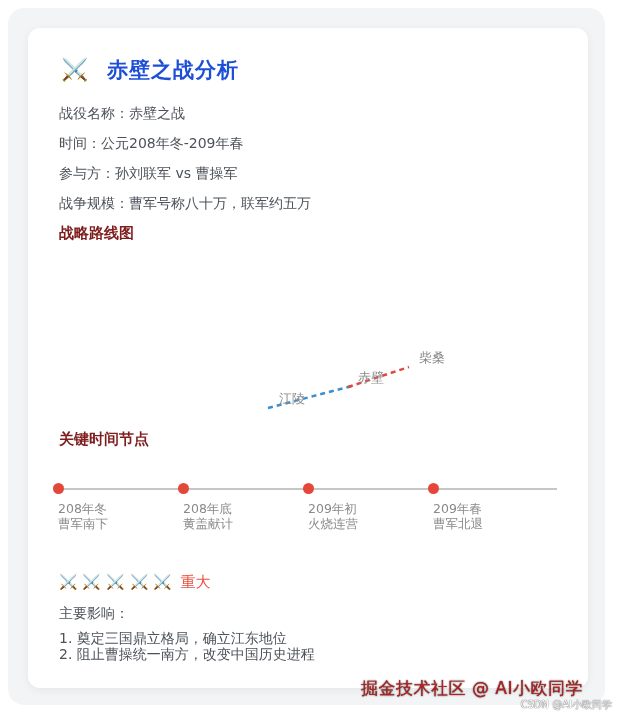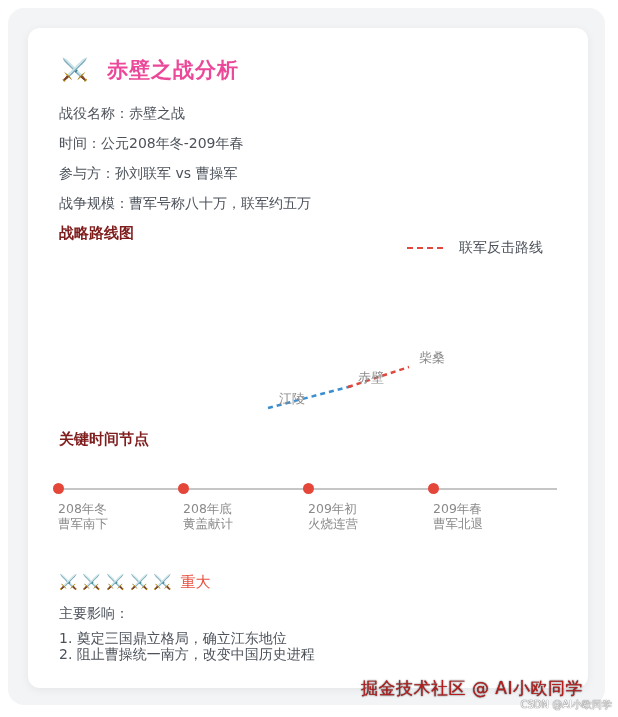--- a/index.html
+++ b/index.html
@@ -45,21 +45,21 @@
   .title-icon {
     font-size: 22px;
     width: 30px;
     text-align: center;
     line-height: 32px;
   }
   .title-text {
     margin-left: 17px;
     font-size: 21px;
     font-weight: bold;
-    color: #ec4899;
+    color: #1d4ed8;
     letter-spacing: 1px;
   }
   .info-line {
     position: absolute;
     left: 59px;
     font-size: 14px;
     color: #4d525a;
     line-height: 20px;
   }
   .section-title {
@@ -182,24 +182,20 @@
 </div>
 
 <div class="info-line" style="top:103px;">战役名称：赤壁之战</div>
 <div class="info-line" style="top:133px;">时间：公元208年冬-209年春</div>
 <div class="info-line" style="top:163px;">参与方：孙刘联军 vs 曹操军</div>
 <div class="info-line" style="top:193px;">战争规模：曹军号称八十万，联军约五万</div>
 
 <div class="section-title" style="top:223px;">战略路线图</div>
 
 <div class="legend">
-  <div class="legend-item">
-    <span class="legend-swatch" style="border-color:#e0473d;"></span>
-    <span class="legend-label">联军反击路线</span>
-  </div>
 </div>
 
 <svg class="map-svg" viewBox="0 0 618 717" xmlns="http://www.w3.org/2000/svg">
   <line id="route-attack" x1="268" y1="408" x2="352" y2="386" stroke="#3a8fd0" stroke-width="2.5" stroke-dasharray="5,4"></line>
   <line id="route-counter" x1="348" y1="387" x2="409" y2="367" stroke="#e0473d" stroke-width="2.5" stroke-dasharray="5,4"></line>
 </svg>
 
 <div class="map-label" style="left:279px; top:391px;">江陵</div>
 <div class="map-label" style="left:358px; top:370px;">赤壁</div>
 <div class="map-label" style="left:419px; top:350px;">柴桑</div>

